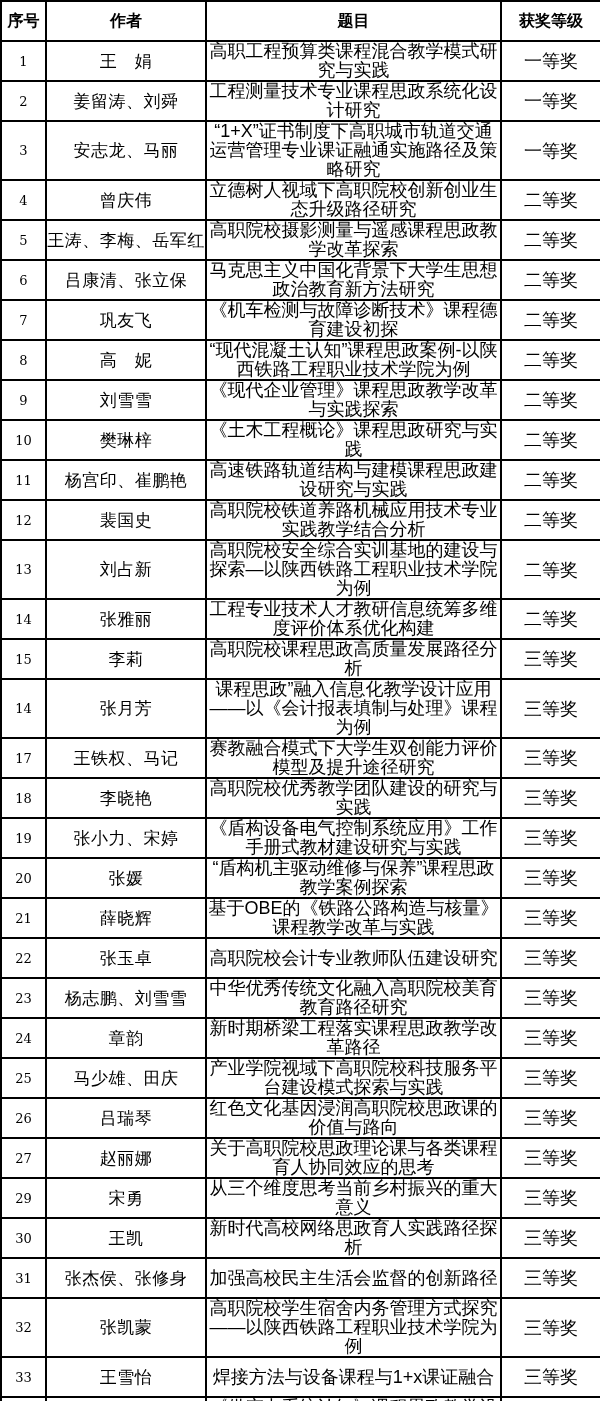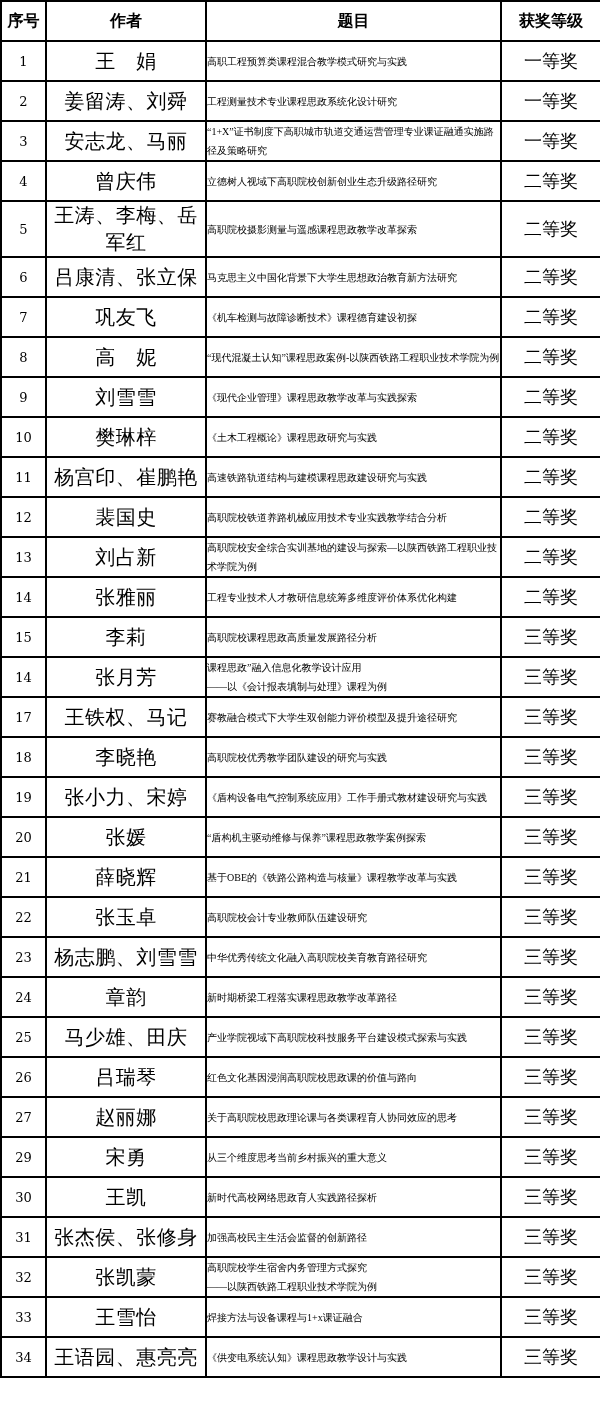--- a/index.html
+++ b/index.html
@@ -34,31 +34,30 @@
     font-size: 16px;
     font-weight: bold;
     text-align: center;
   }
   td.cell-no {
     font-family: "DejaVu Serif", serif;
     font-size: 13px;
     text-align: center;
   }
   td.cell-author {
-    font-size: 20px;
+    font-size: 17px;
     text-align: center;
     letter-spacing: 0.5px;
   }
   td.cell-title {
-    font-size: 10px;
-    text-align: left;
+    font-size: 18px;
+    text-align: center;
     line-height: 19px;
     padding: 0 2px 0 4px;
     white-space: pre-line;
-    font-family: Liberation Serif, serif;
   }
   td.cell-award {
     font-size: 18px;
     text-align: center;
   }
 </style>
 </head>
 <body>
 
 <div class="page">

